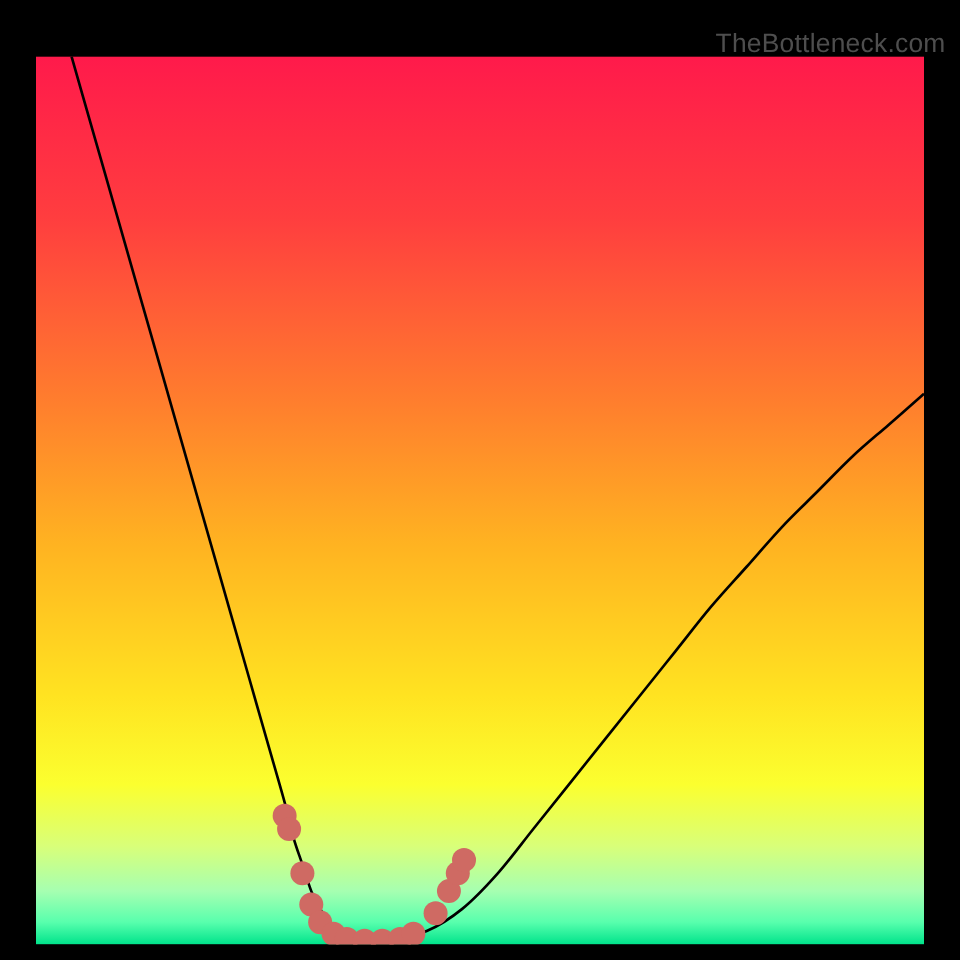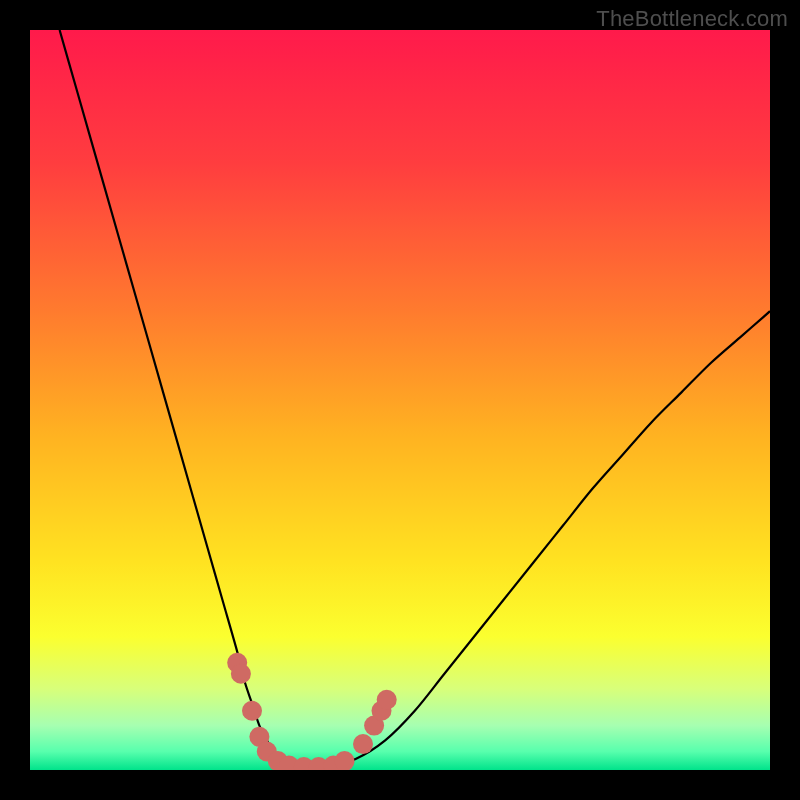--- a/index.html
+++ b/index.html
@@ -7,21 +7,21 @@
     padding: 0;
     width: 800px;
     height: 800px;
     background: #000;
     overflow: hidden;
     font-family: Arial, Helvetica, sans-serif;
   }
   .frame {
     position: absolute;
     left: 0;
-    top: 0;
+    top: 17px;
     width: 800px;
     height: 620px;
     background: #000;
   }
   .plot {
     position: absolute;
     left: 30px;
     top: 30px;
     width: 740px;
     height: 740px;

